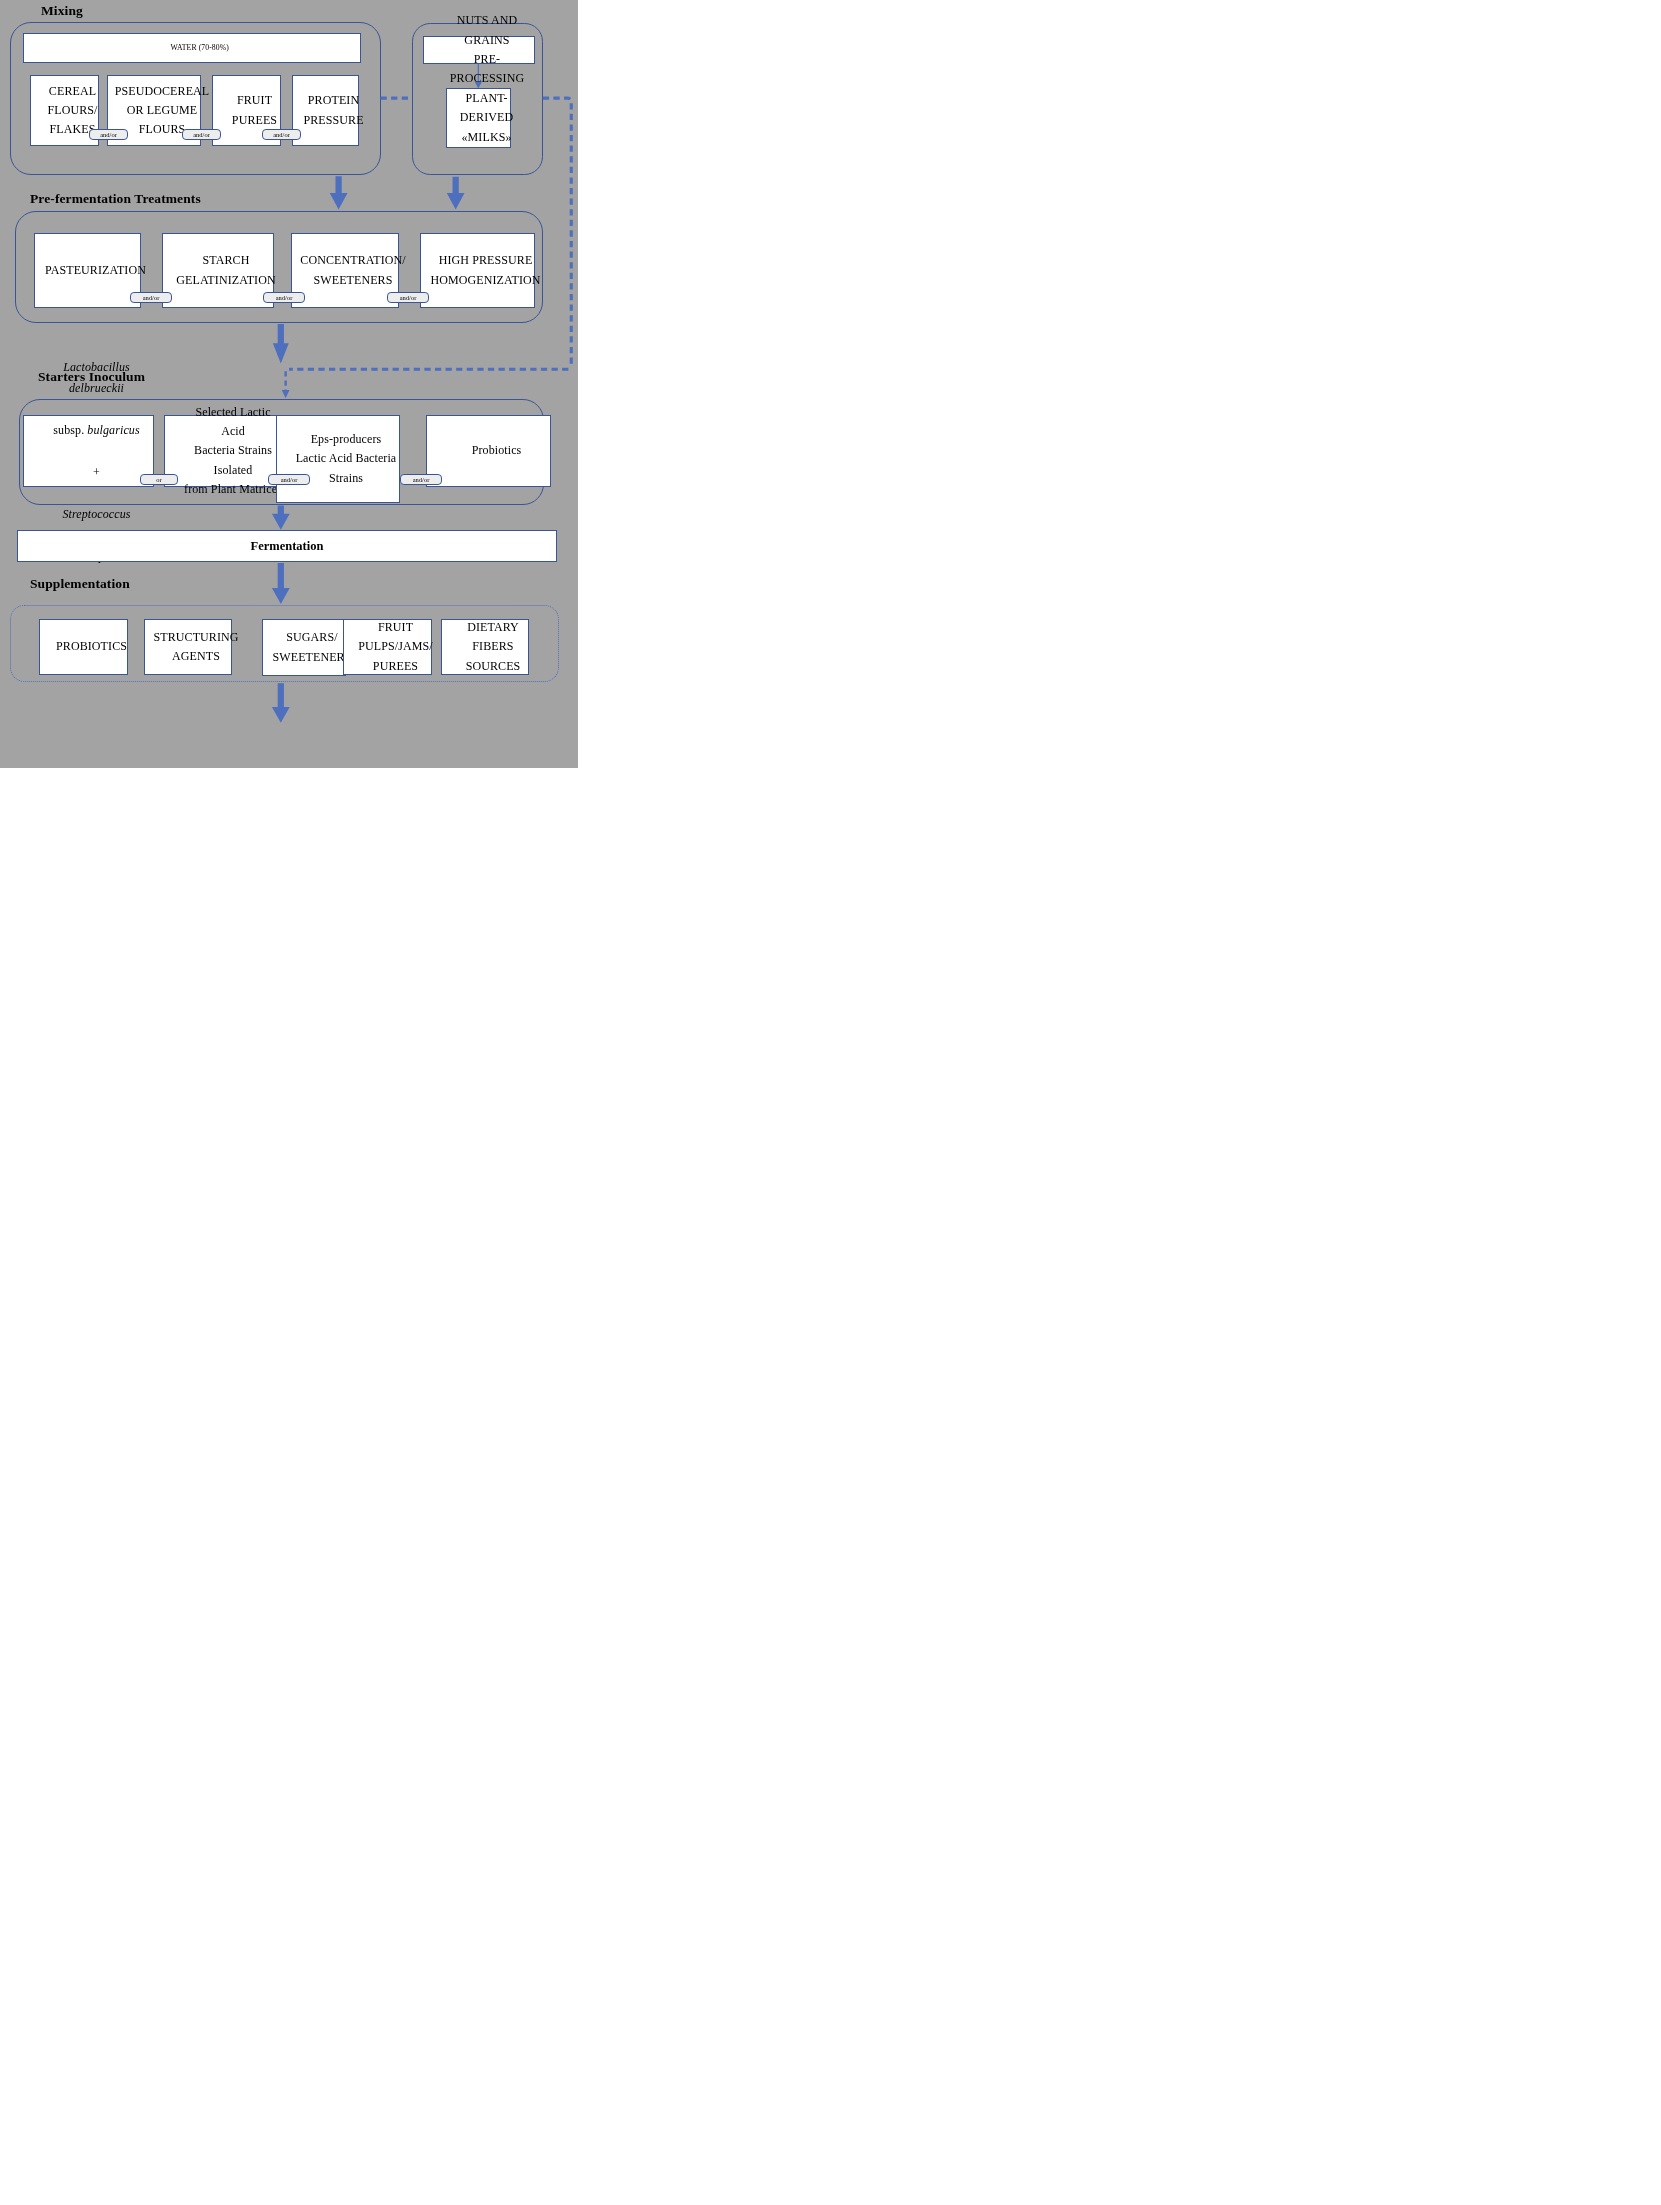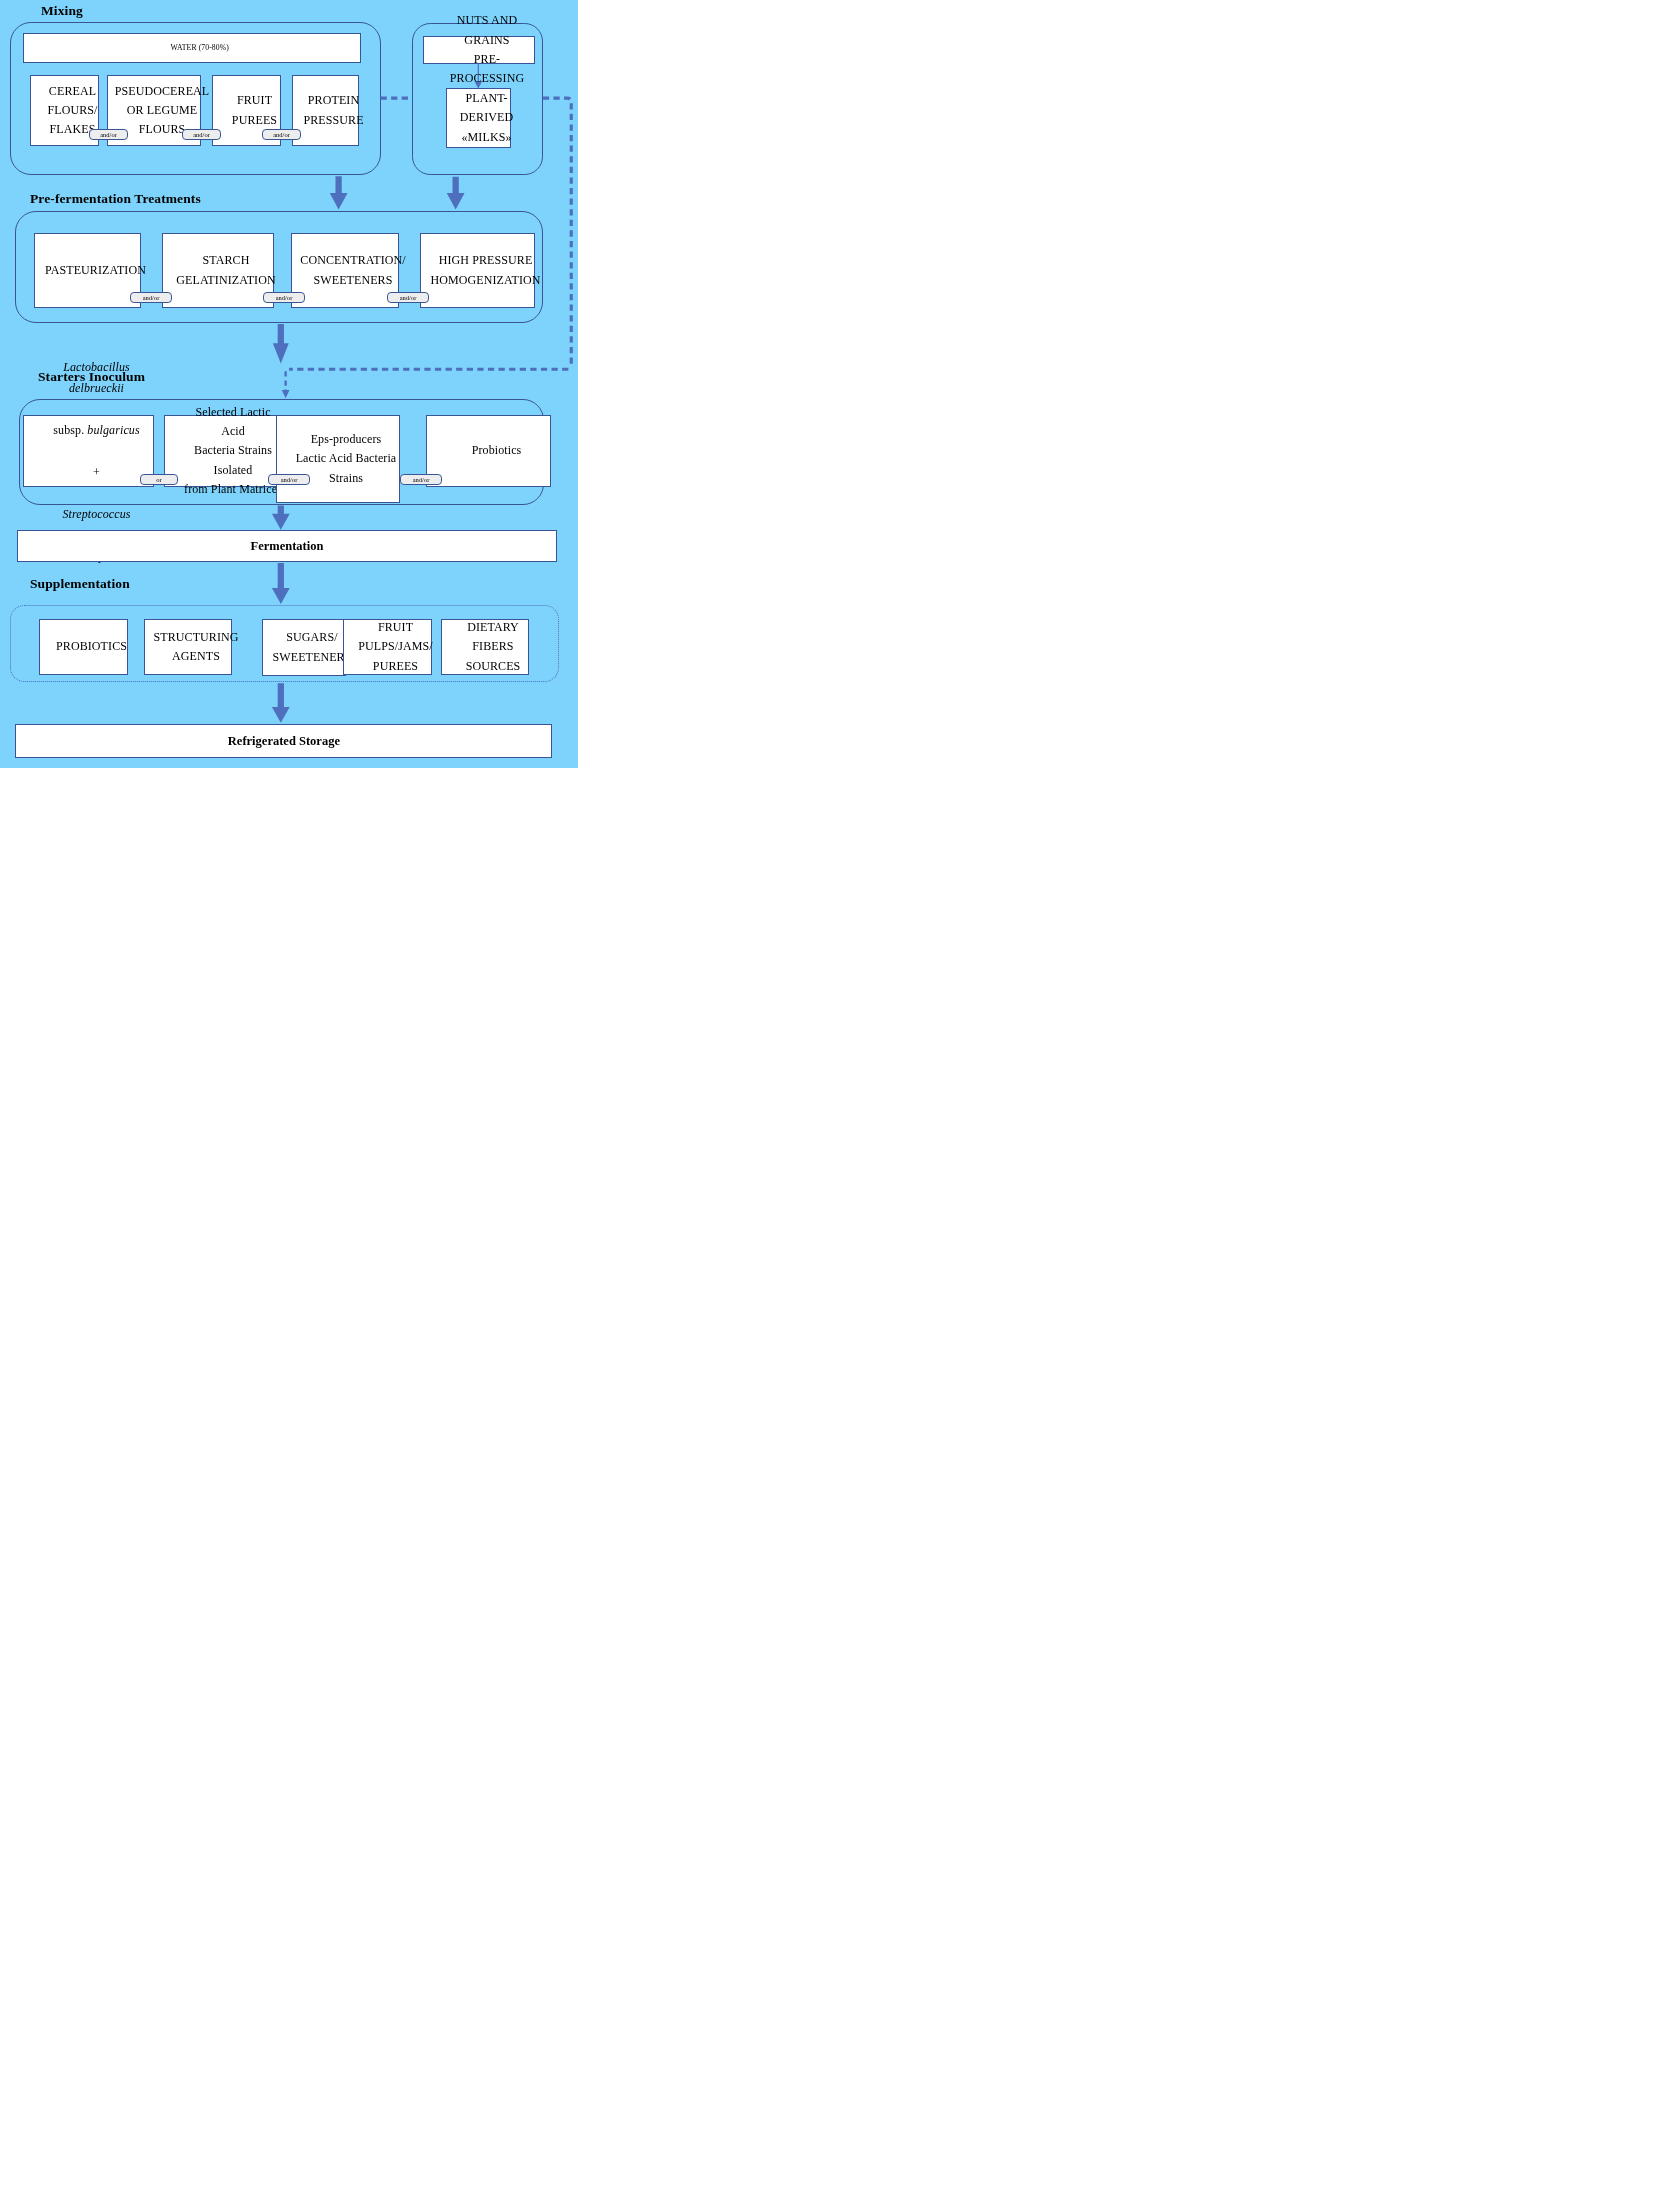--- a/index.html
+++ b/index.html
@@ -1,17 +1,17 @@
 <!DOCTYPE html>
 <html style="--border: #3a5596; --accent: #4e6fbe; --pill-bg: #ededed;font-size:7.7px"><head>
 <meta charset="utf-8">
 <style>
   html,body{margin:0;padding:0;background:#fff;}
   #canvas{
-    position:relative;width:578px;height:768px;background:#7dd3fc;
+    position:relative;width:578px;height:768px;background:#a3a3a3;
     font-family:"Liberation Serif", serif;color:#000;overflow:hidden;
   }
   .section-title{position:absolute;font-weight:bold;font-size:13.5px;letter-spacing:0.1px;}
   .container{position:absolute;border:1.9px solid var(--border);border-radius:21px;box-sizing:border-box;background:transparent;}
   .container.dotted{border:1.7px dotted var(--accent);border-radius:14.5px;}
   .box{position:absolute;border:1.4px solid var(--border);background:#fff;box-sizing:border-box;
        display:flex;align-items:center;justify-content:center;text-align:center;z-index:2;padding-left:16px;}
   .box-label{white-space:pre-line;font-size:12px;line-height:1.6;letter-spacing:0.1px;padding:1px 1.9px;}
   .box-label.serif-mixed{font-size:12px;}
   .italic{font-style:italic;}
@@ -197,18 +197,15 @@
     <div class="box-label">FRUIT
 PULPS/JAMS/
 PUREES</div>
   </div>
   <div class="box" style="left:441px;top:619px;width:88px;height:56px;">
     <div class="box-label">DIETARY
 FIBERS
 SOURCES</div>
   </div>
 
-  <div class="bar" style="left:15.4px;top:724px;width:537px;height:34px;">
-    <span>Refrigerated Storage</span>
-  </div>
 
 </div>
 
 
 </body></html>

